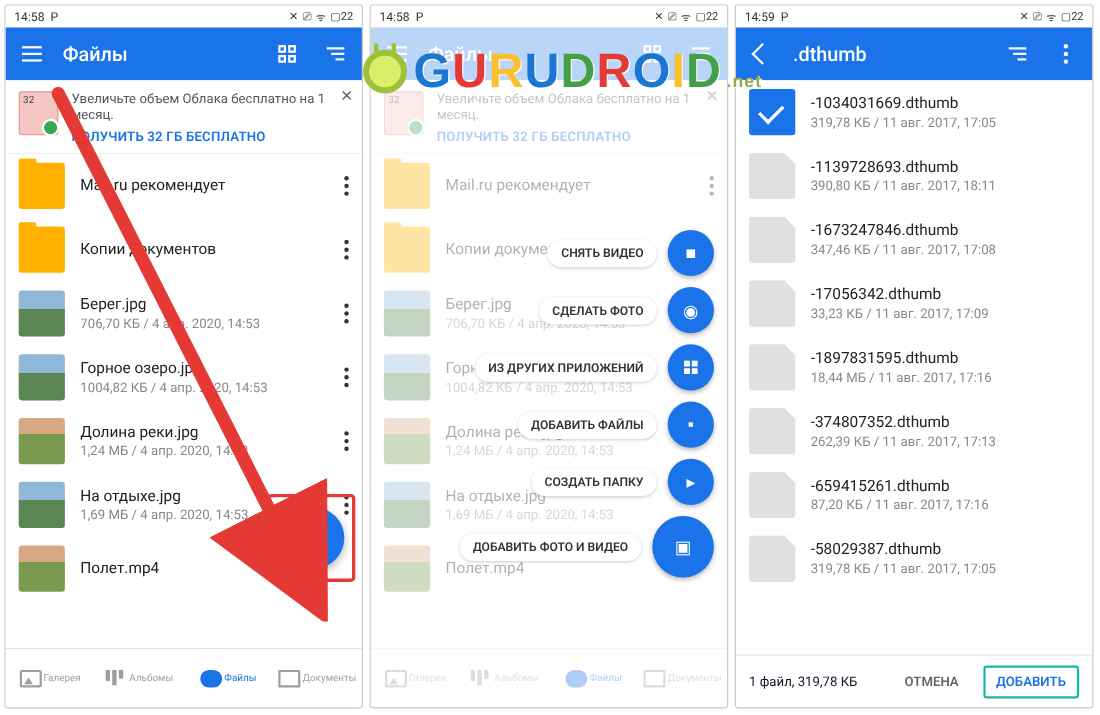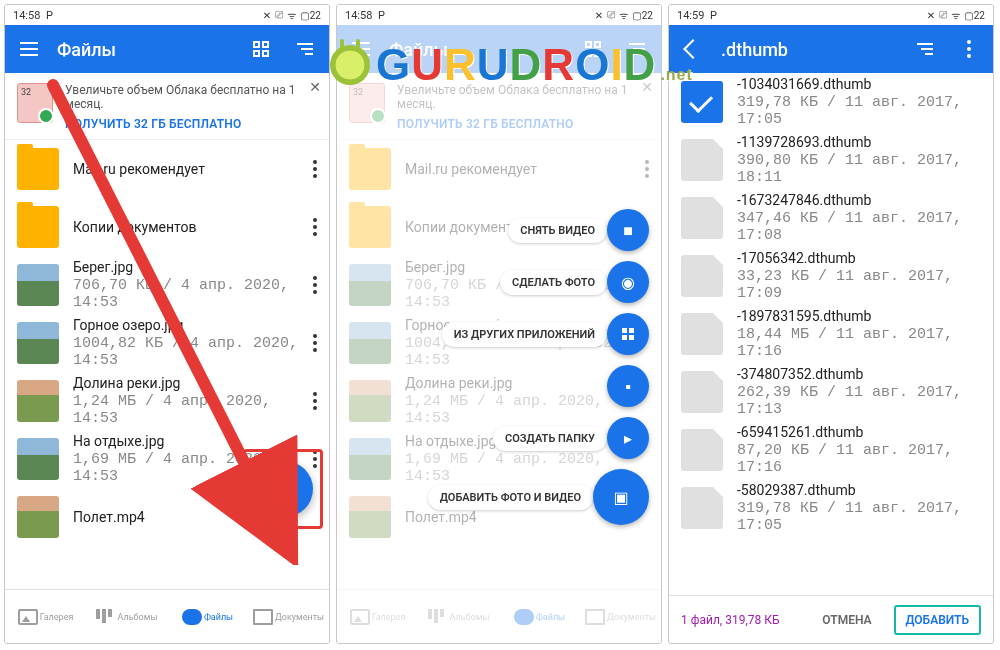--- a/index.html
+++ b/index.html
@@ -39,45 +39,45 @@
   .thumb.folder { background:#ffb300; position:relative; }
   .thumb.folder::before{content:"";position:absolute;top:-4px;left:0;width:16px;height:6px;background:#ffb300;border-radius:2px 2px 0 0;}
   .thumb.image { background:linear-gradient(180deg,#8fb7d8 40%,#5a8653 40%);}
   .thumb.image2 { background:linear-gradient(180deg,#d8a884 35%,#7a9a4f 35%);}
   .thumb.file { background:#e0e0e0; position:relative;}
   .thumb.file::before{content:"";position:absolute;top:0;right:0;width:0;height:0;border-top:10px solid #fff;border-left:10px solid transparent;}
   .thumb.check { background:#1a73e8; display:flex;align-items:center;justify-content:center;}
   .thumb.check::after{content:"";width:18px;height:10px;border-left:3px solid #fff;border-bottom:3px solid #fff;transform:rotate(-45deg) translateY(-2px);}
   .row .txt { flex:1; min-width:0;}
   .row .name { font-size:14px; color:#222; white-space:nowrap; overflow:hidden;}
-  .row .meta { font-size:15px; color:#888; margin-top:2px;font-family:Liberation Mono, monospace;}
+  .row .meta { font-size:12px; color:#888; margin-top:2px;}
   .fab { position:absolute; right:16px; bottom:72px; width:56px; height:56px; border-radius:50%; background:#1a73e8; display:flex;align-items:center;justify-content:center; box-shadow:0 3px 8px rgba(0,0,0,.3);}
   .fab::before,.fab::after{content:"";position:absolute;background:#fff;}
   .fab::before{width:22px;height:3px;} .fab::after{width:3px;height:22px;}
   .fab-outline { position:absolute; right:6px; bottom:60px; width:80px; height:80px; border:3px solid #e53935; border-radius:4px; pointer-events:none;}
   .bottomnav { height:54px; border-top:1px solid #e0e0e0; display:flex; background:#fff;}
   .navitem { flex:1; display:flex; align-items:center; justify-content:center; gap:2px; color:#9e9e9e;}
   .navitem.active { color:#1a73e8;}
   .navitem .ic { width:20px; height:16px;}
   .ic-gallery{border:2px solid currentColor;border-radius:2px;position:relative;}
   .ic-gallery::after{content:"";position:absolute;bottom:1px;left:2px;width:0;height:0;border-bottom:6px solid currentColor;border-left:4px solid transparent;border-right:4px solid transparent;}
   .ic-albums{display:flex;gap:2px;}
   .ic-albums i{width:4px;background:currentColor;}
   .ic-albums i:nth-child(1){height:10px;} .ic-albums i:nth-child(2){height:14px;} .ic-albums i:nth-child(3){height:8px;}
   .ic-cloud{width:22px;height:14px;background:currentColor;border-radius:10px;}
   .ic-doc{width:14px;height:18px;border:2px solid currentColor;border-radius:1px;}
   .navlabel { font-size:9px;}
   .fab-menu { position:absolute; right:12px; bottom:64px; display:flex; flex-direction:column; gap:10px; align-items:flex-end;}
-  .fab-menu .opt { display:flex; align-items:center; }
+  .fab-menu .opt { display:flex; align-items:center; gap:10px;}
   .chip { background:#fff; border-radius:16px; padding:6px 12px; font-size:11px; font-weight:600; color:#333; box-shadow:0 1px 3px rgba(0,0,0,.2); white-space:nowrap;}
   .mini-fab { width:42px;height:42px;border-radius:50%;background:#1a73e8;display:flex;align-items:center;justify-content:center;box-shadow:0 2px 5px rgba(0,0,0,.3);}
   .mini-fab.big{width:56px;height:56px;}
   .mf-icon{width:16px;height:16px;display:flex;align-items:center;justify-content:center;color:#fff;}
   .bottombar { height:48px; border-top:1px solid #e0e0e0; display:flex; align-items:center; padding:0 12px; gap:12px; font-size:12px;}
-  .bottombar .info { flex:1; color:#a21caf;}
+  .bottombar .info { flex:1; color:#0f172a;}
   .txtbtn { font-weight:600; color:#666; padding:6px 10px;}
   .txtbtn.primary { color:#1a73e8;}
   .btn-outline { border:2px solid #14b8a6; border-radius:3px;}
   .watermark { position:absolute; top:40px; left:330px; font-size:44px; font-weight:800; letter-spacing:1px; font-family: Arial, sans-serif; display:flex; align-items:center; pointer-events:none; z-index:50; text-shadow:1px 1px 0 #fff;}
   .wm-ico { width:40px; height:40px; border-radius:50%; background:radial-gradient(circle,#d9ef6a 50%,#9cc23a 52%); margin-right:6px; position:relative;}
   .wm-ico::before,.wm-ico::after{content:"";position:absolute;top:-6px;width:4px;height:10px;background:#9cc23a;border-radius:2px;}
   .wm-ico::before{left:10px;} .wm-ico::after{right:10px;}
   .wm-g{color:#1976d2;} .wm-u{color:#e53935;} .wm-r{color:#fbc02d;} .wm-u2{color:#1976d2;} .wm-d{color:#43a047;} .wm-r2{color:#e53935;} .wm-o{color:#1976d2;} .wm-i{color:#fbc02d;} .wm-d2{color:#43a047;}
   .wm-net { font-size:16px; color:#9aa94a; margin-left:4px; align-self:flex-end; margin-bottom:6px;text-align:center;}
   .arrow-svg { position:absolute; top:70px; left:18px; width:300px; height:490px; pointer-events:none; z-index:40;}
@@ -365,20 +365,21 @@
                 <span class="grid-icon" style="width:12px;height:12px">
                   <i></i>
                   <i></i>
                   <i></i>
                   <i></i>
                 </span>
               </span>
             </div>
           </div>
       <div class="opt">
+            <div class="chip">ДОБАВИТЬ ФАЙЛЫ</div>
             <div class="mini-fab">
               <span class="mf-icon">▪</span>
             </div>
           </div>
       <div class="opt">
             <div class="chip">СОЗДАТЬ ПАПКУ</div>
             <div class="mini-fab">
               <span class="mf-icon">▸</span>
             </div>
           </div>

